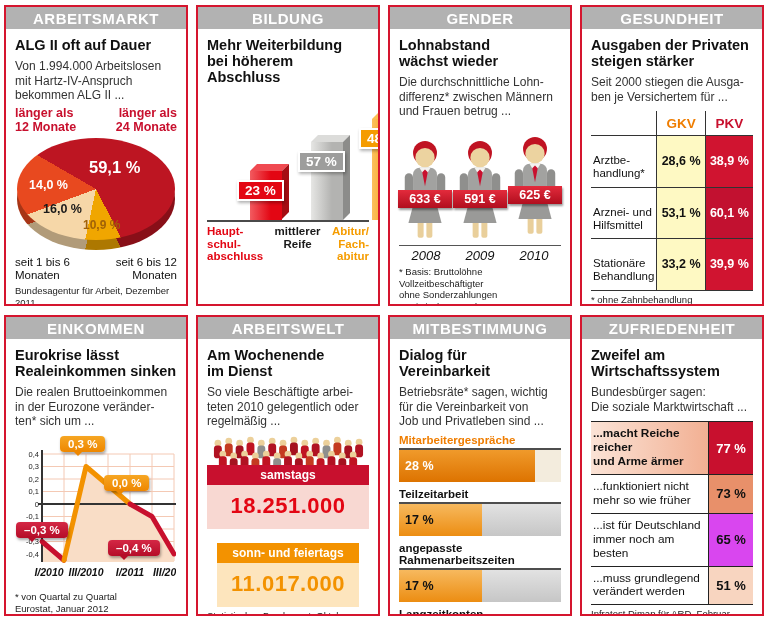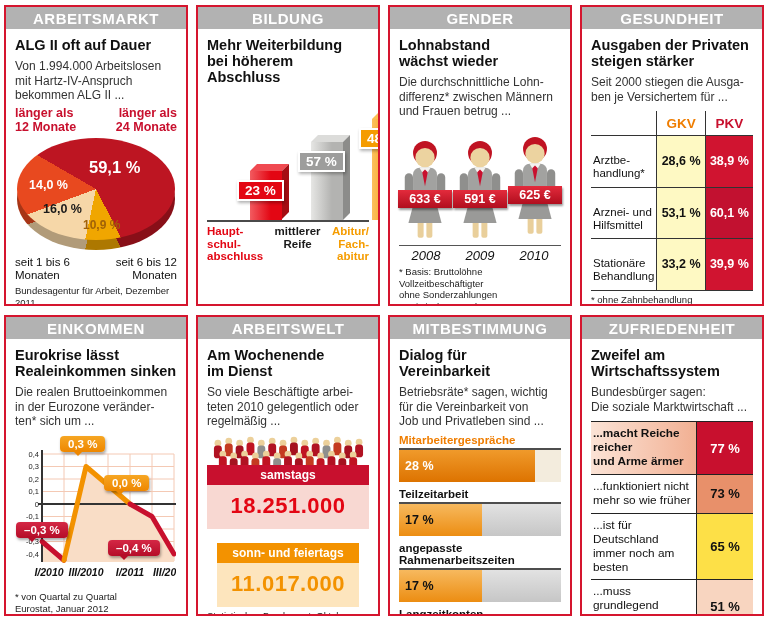--- a/index.html
+++ b/index.html
@@ -93,24 +93,24 @@
   .mbar { position: relative; height: 34px; border-top: 2px solid #4d4d4d; background: linear-gradient(180deg, #e2e2e2, #c6c6c6); }
   .mrow.first .mbar { background: #f3ecdd; }
   .mfill { position: absolute; left: 0; top: 0; bottom: 0; background: linear-gradient(180deg, #f7b95e, #ec8d12); display: flex; align-items: center; padding-left: 6px; font-weight: bold; font-size: 12.5px; color: #111; }
   .mrow.first .mfill { background: linear-gradient(180deg, #f09a2b, #dd7300); color: #fff; }
 
   
   .ztable { border-top: 1.5px solid #222; flex: 0 0 auto; margin-top: 2px; }
   .zrow { display: flex; border-bottom: 1.5px solid #222; }
   .zlabel { flex: 1; font-size: 11.8px; color: #111; padding: 5px 3px 5px 2px; line-height: 1.18; border-right: 1.5px solid #222; white-space: pre-line; display: flex; flex-direction: column; justify-content: center; }
   .zrow.r0 .zlabel { font-weight: bold; background: linear-gradient(90deg, #fbe3d6, #f2b093); }
-  .zval { width: 56px; display: flex; align-items: center; justify-content: center; font-weight: bold; font-size: 13px; color: #111; }
+  .zval { width: 44px; display: flex; align-items: center; justify-content: center; font-weight: bold; font-size: 13px; color: #111; }
   .zrow.r0 .zval { background: #c8102e; color: #fff; }
   .zrow.r1 .zval { background: #e8906a; }
-  .zrow.r2 .zval { background: #fde047; text-align: right; }
+  .zrow.r2 .zval { background: #d946ef; text-align: right; }
   .zrow.r3 .zval { background: #f8d5c0; }
 </style>
 </head>
 <body>
 
 <div class="grid">
 
   <div class="panel">
     <div class="phead">ARBEITSMARKT</div>
     <div class="pbody">

